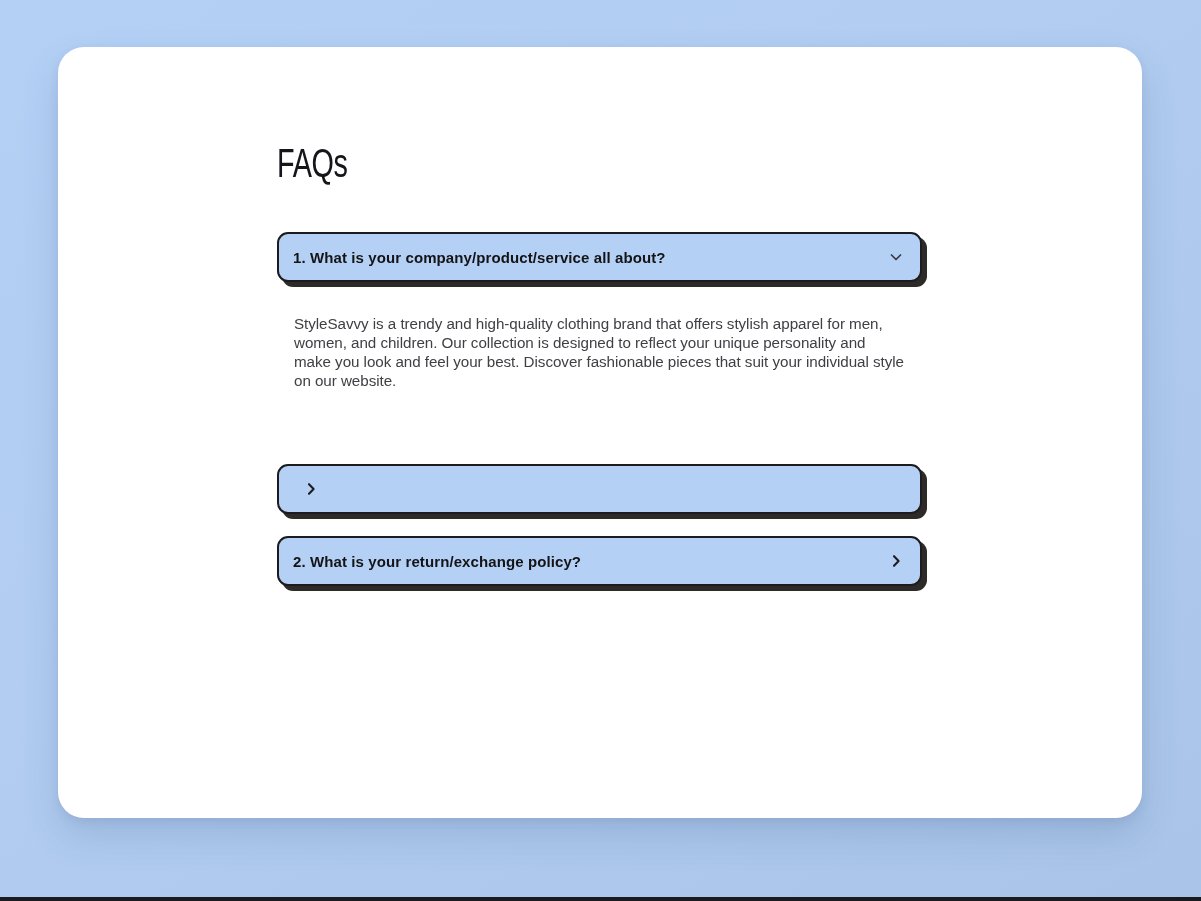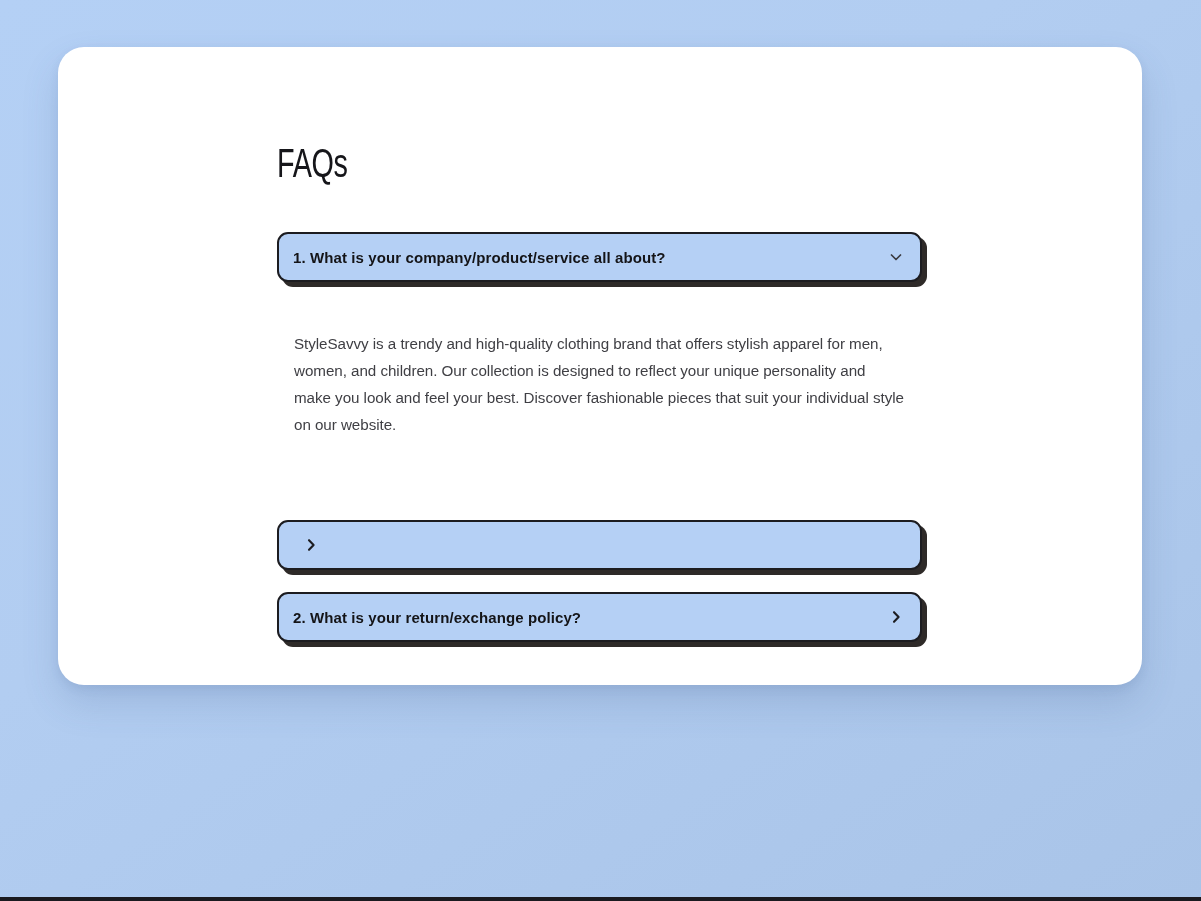--- a/index.html
+++ b/index.html
@@ -22,21 +22,21 @@
     bottom: 0;
     height: 4px;
     background: #1a1a1f;
   }
 
   .card {
     position: absolute;
     left: 58px;
     top: 47px;
     width: 1084px;
-    height: 638px;
+    height: 771px;
     background: #ffffff;
     border-radius: 26px;
     box-shadow: 0 18px 36px rgba(60, 90, 140, 0.18),
                 0 4px 10px rgba(60, 90, 140, 0.10);
     overflow: hidden;
   }
 
   .card-inner {
     position: absolute;
     left: 219px;
@@ -57,21 +57,20 @@
     transform-origin: left center;
     white-space: nowrap;
   }
 
   .faq-list {
     width: 650px;
   }
 
   .faq-item {
     margin-bottom: 22px;
-    margin-top: 8px;
   }
   .faq-item.is-open {
     margin-bottom: 0;
   }
 
   .faq-header {
     position: relative;
     box-sizing: border-box;
     width: 645px;
     height: 50px;
@@ -110,24 +109,24 @@
   .chevron path {
     fill: none;
     stroke: #1d1d21;
     stroke-width: 2.1;
     stroke-linecap: round;
     stroke-linejoin: round;
   }
   .chevron.down path { stroke-width: 1.7; stroke: #3a3a40; }
 
   .faq-answer {
-    padding: 48px 0 0 17px;
+    padding: 32px 0 0 17px;
     width: 612px;
     font-size: 15.2px;
-    line-height: 27px;
+    line-height: 19px;
     color: #3f3f44;
     font-family: "Liberation Sans", sans-serif;
     letter-spacing: -0.05px;
   }
 
   .answer-spacer {
     height: 74px;
   }
 </style>
 </head>

